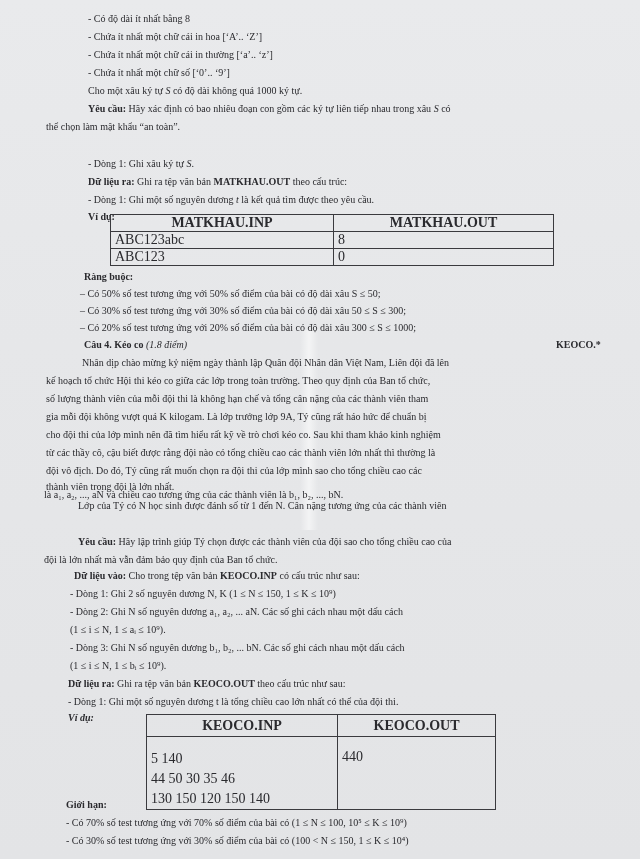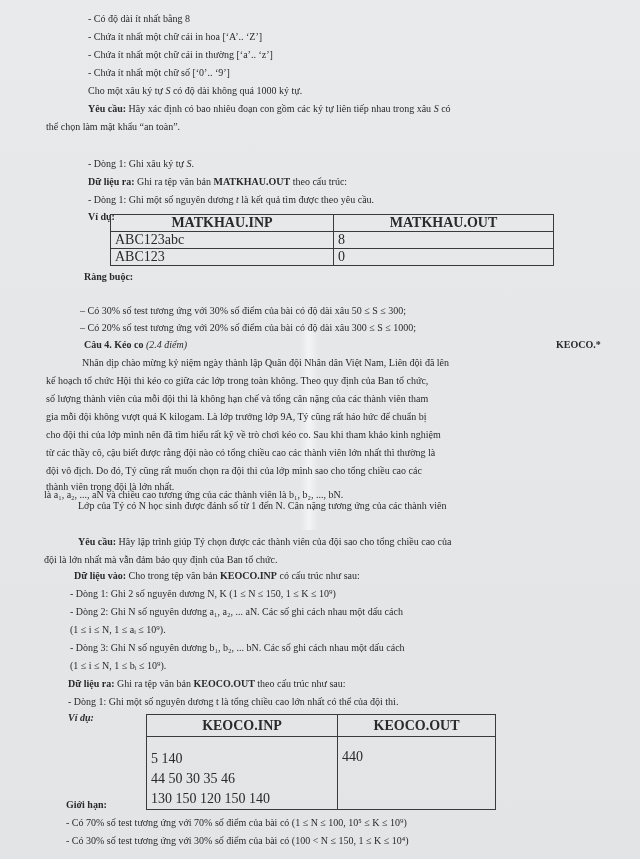--- a/index.html
+++ b/index.html
@@ -65,30 +65,31 @@
       <td>8</td>
     </tr>
     <tr style="height:17px;">
       <td>ABC123</td>
       <td>0</td>
     </tr>
   </tbody>
     </table>
 
   <div class="line b" style="left:84px;top:268px;">Ràng buộc:</div>
+  <div class="line" style="left:80px;top:285px;">– Có 50% số test tương ứng với 50% số điểm của bài có độ dài xâu S ≤ 50;</div>
   <div class="line" style="left:80px;top:302px;">– Có 30% số test tương ứng với 30% số điểm của bài có độ dài xâu 50 ≤ S ≤ 300;</div>
   <div class="line" style="left:80px;top:319px;">– Có 20% số test tương ứng với 20% số điểm của bài có độ dài xâu 300 ≤ S ≤ 1000;</div>
 
   <div class="line" style="left:84px;top:336px;">
-    <span class="b">Câu 4. Kéo co </span><span class="i">(2.4 điểm)</span>
+    <span class="b">Câu 4. Kéo co </span><span class="i">(1.8 điểm)</span>
   </div>
   <div class="line b" style="left:556px;top:336px;">KEOCO.*</div>
 
   <div class="line" style="left:82px;top:354px;">Nhân dịp chào mừng kỷ niệm ngày thành lập Quân đội Nhân dân Việt Nam, Liên đội đã lên</div>
-  <div class="line" style="left:46px;top:372px;">kế hoạch tổ chức Hội thi kéo co giữa các lớp trong toàn không. Theo quy định của Ban tổ chức,</div>
+  <div class="line" style="left:46px;top:372px;">kế hoạch tổ chức Hội thi kéo co giữa các lớp trong toàn trường. Theo quy định của Ban tổ chức,</div>
   <div class="line" style="left:46px;top:390px;">số lượng thành viên của mỗi đội thi là không hạn chế và tổng cân nặng của các thành viên tham</div>
   <div class="line" style="left:46px;top:408px;">gia mỗi đội không vượt quá K kilogam. Là lớp trưởng lớp 9A, Tý cũng rất háo hức để chuẩn bị</div>
   <div class="line" style="left:46px;top:426px;">cho đội thi của lớp mình nên đã tìm hiểu rất kỹ về trò chơi kéo co. Sau khi tham khảo kinh nghiệm</div>
   <div class="line" style="left:46px;top:444px;">từ các thầy cô, cậu biết được rằng đội nào có tổng chiều cao các thành viên lớn nhất thì thường là</div>
   <div class="line" style="left:46px;top:462px;">đội vô địch. Do đó, Tý cũng rất muốn chọn ra đội thi của lớp mình sao cho tổng chiều cao các</div>
   <div class="line" style="left:46px;top:478px;">thành viên trong đội là lớn nhất.</div>
 
   <div class="line" style="left:78px;top:497px;">Lớp của Tý có N học sinh được đánh số từ 1 đến N. Cân nặng tương ứng của các thành viên</div>
   <div class="line" style="left:44px;top:486px;">là a₁, a₂, ..., aN và chiều cao tương ứng của các thành viên là b₁, b₂, ..., bN.</div>
 

